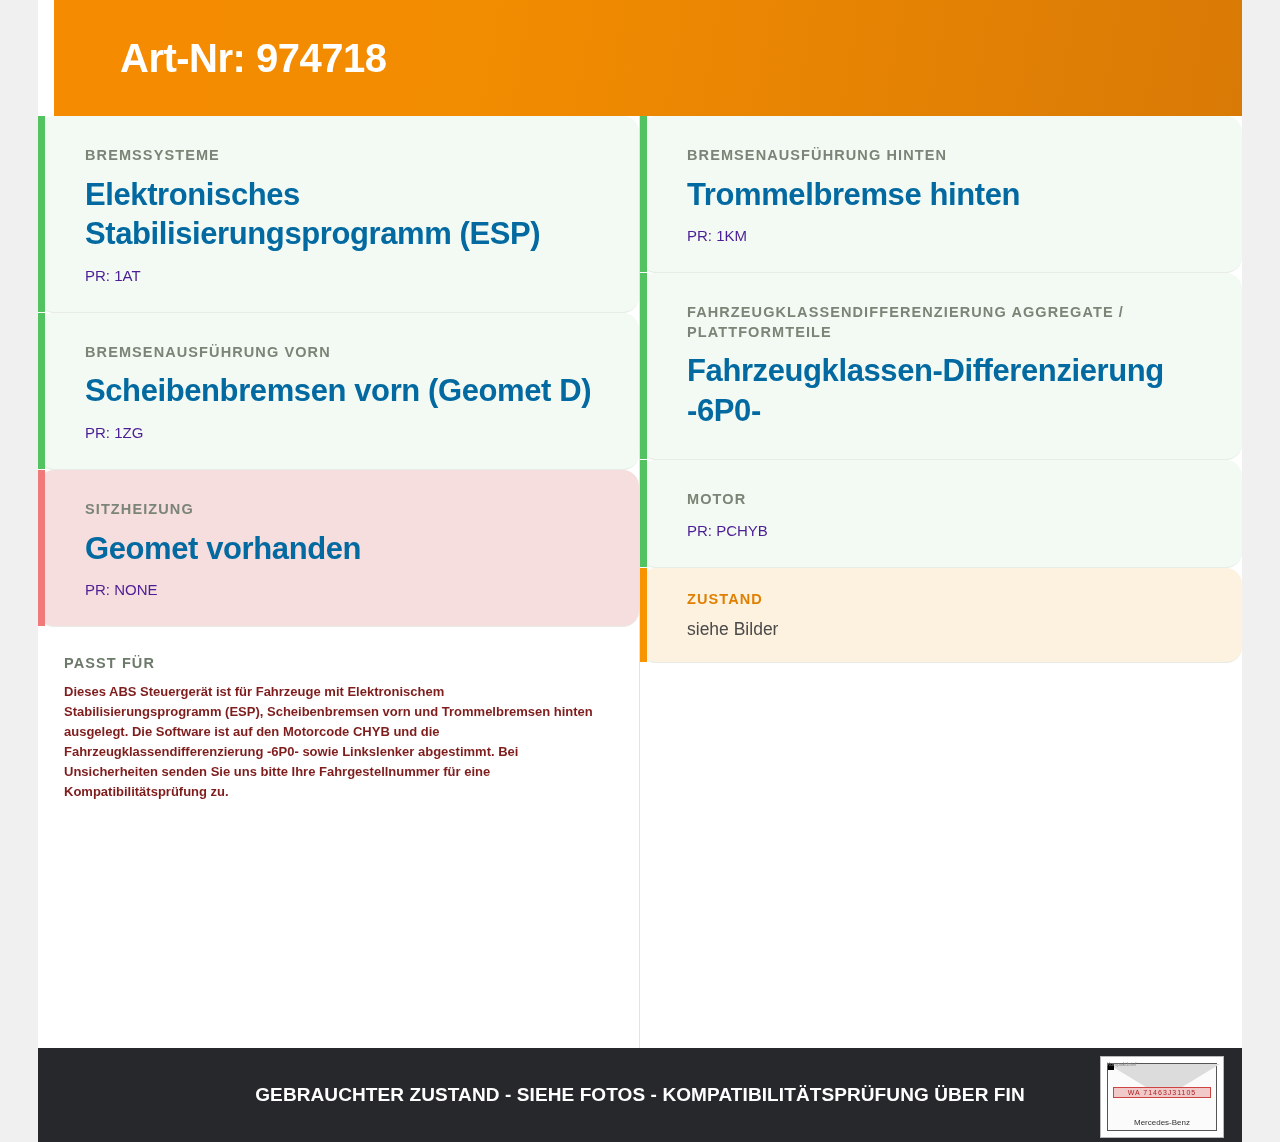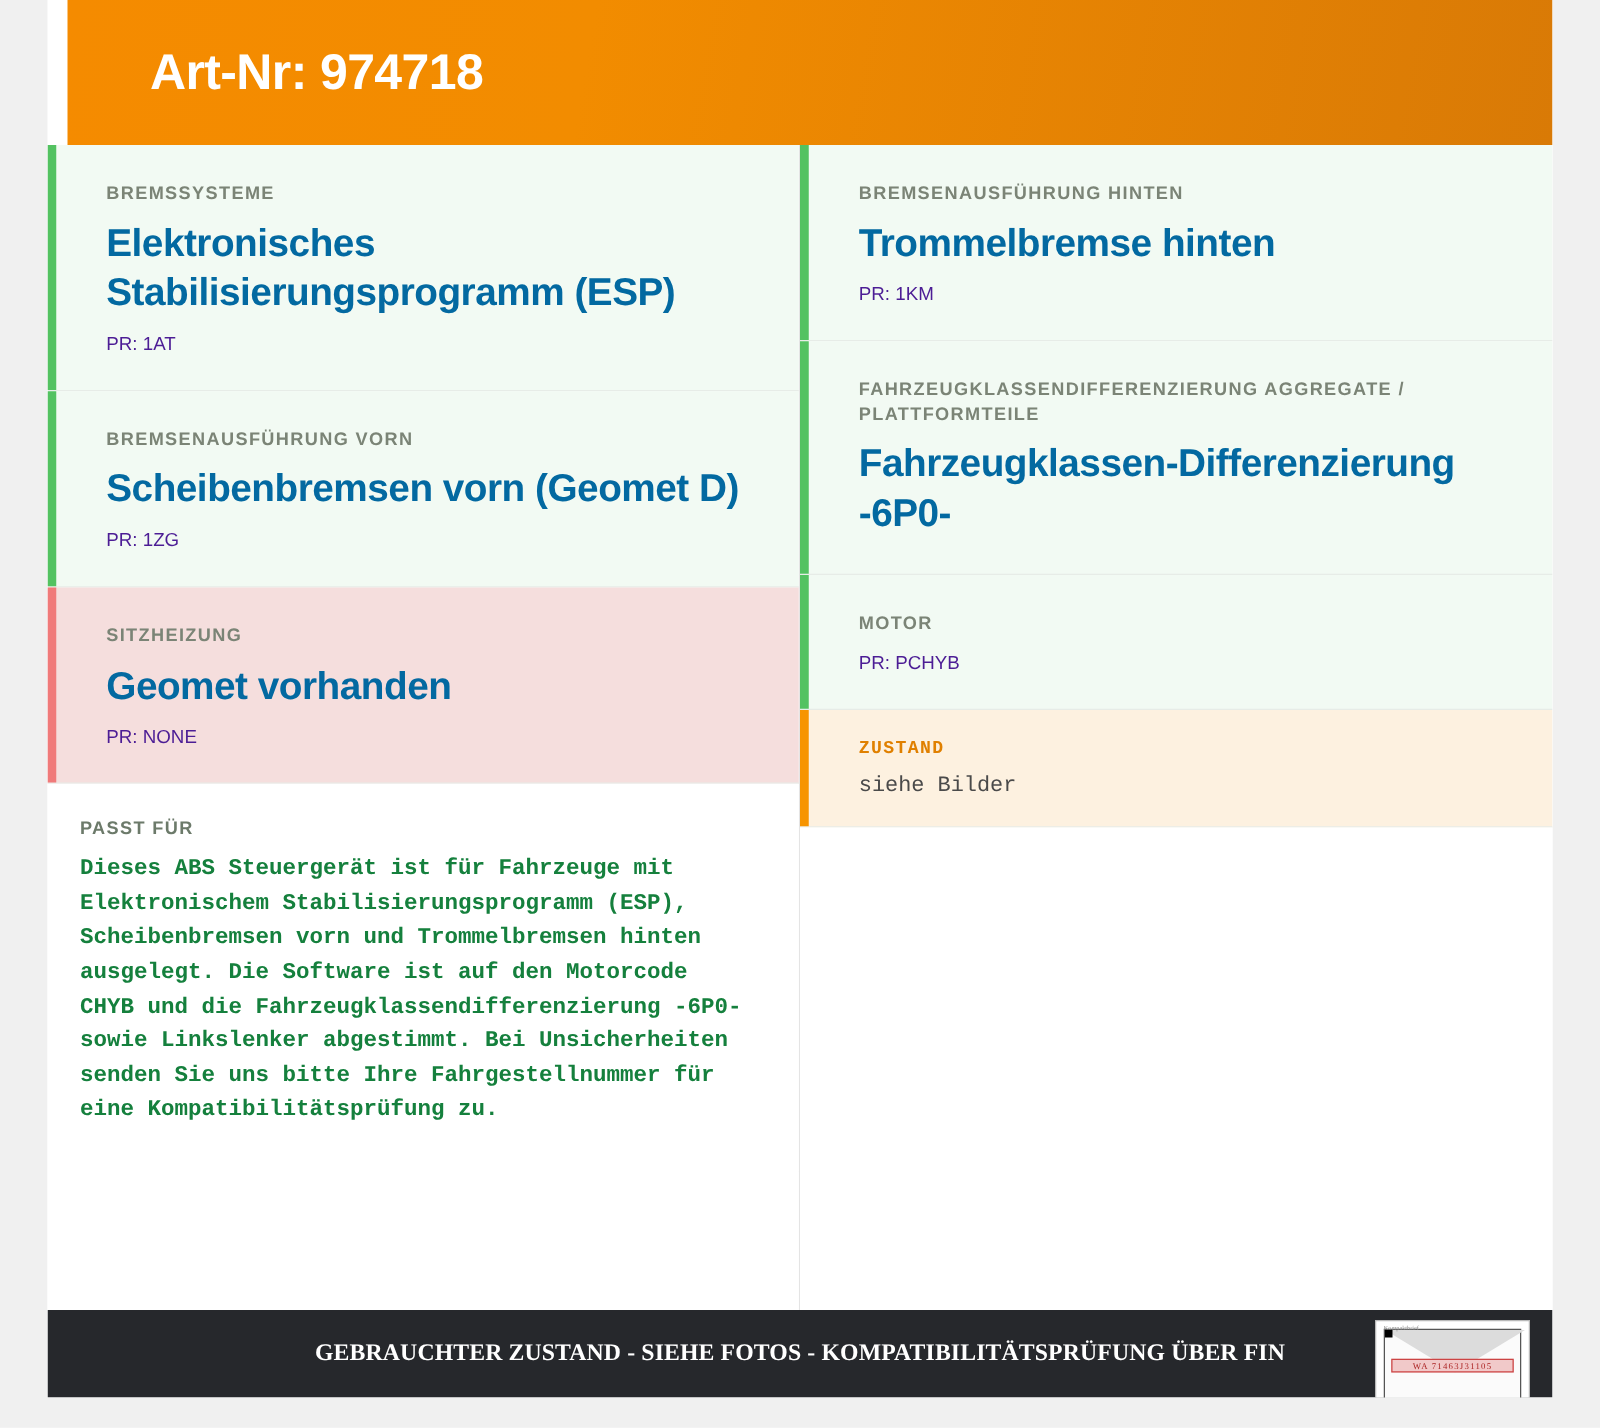--- a/index.html
+++ b/index.html
@@ -42,33 +42,34 @@
   }
   .col {
     width: 602px;
     display: flex; flex-direction: column;
   }
   .col-left { border-right: 1px solid #e4e4e4; }
 
   .card {
     display: flex;
     border-bottom: 1px solid #e7ece7;
+    border-radius: 16px;
   }
   .bar { width: 7px; flex: 0 0 7px; }
   .bar-green { background: #53c261; }
   .bar-red   { background: #f07a7a; }
   .bar-orange{ background: #f79400; }
 
   .card-body {
     flex: 1;
     padding: 30px 40px 28px 40px;
   }
   .card-green { background: #f2faf3; }
   .card-red   { background: #f5dedd; }
-  .card-orange{ background: #fdf1e0; font-family: Liberation Mono, monospace; }
+  .card-orange{ background: #fdf1e0; }
 
   .card-label {
     font-size: 14.5px;
     letter-spacing: 1.1px;
     color: #7b8476;
     text-transform: uppercase;
     font-weight: bold;
     line-height: 1.35;
   }
   .card-label.orange { color: #e08000; }
@@ -98,36 +99,34 @@
   }
   .passt-label {
     font-size: 14.5px;
     letter-spacing: 1.1px;
     color: #6c7a6a;
     text-transform: uppercase;
     font-weight: bold;
   }
   .passt-text {
     margin-top: 11px;
-    font-size: 18px;
+    font-size: 13px;
     line-height: 1.53;
-    color: #15803d;
+    color: #7f1d1d;
     font-weight: bold;
     max-width: 548px;
-    font-family: Liberation Mono, monospace;
   }
   .spacer-fill { flex: 1; background: #ffffff; }
 
   
   .footer {
     background: #26282c;
-    height: 70px;
+    height: 94px;
     display: flex; align-items: center; justify-content: center;
     position: relative;
-    font-family: Liberation Serif, serif;
   }
   .footer-text {
     color: #ffffff;
     font-size: 19px;
     font-weight: bold;
     letter-spacing: 0.1px;
   }
   .stamp {
     position: absolute;
     right: 18px; top: 8px;

